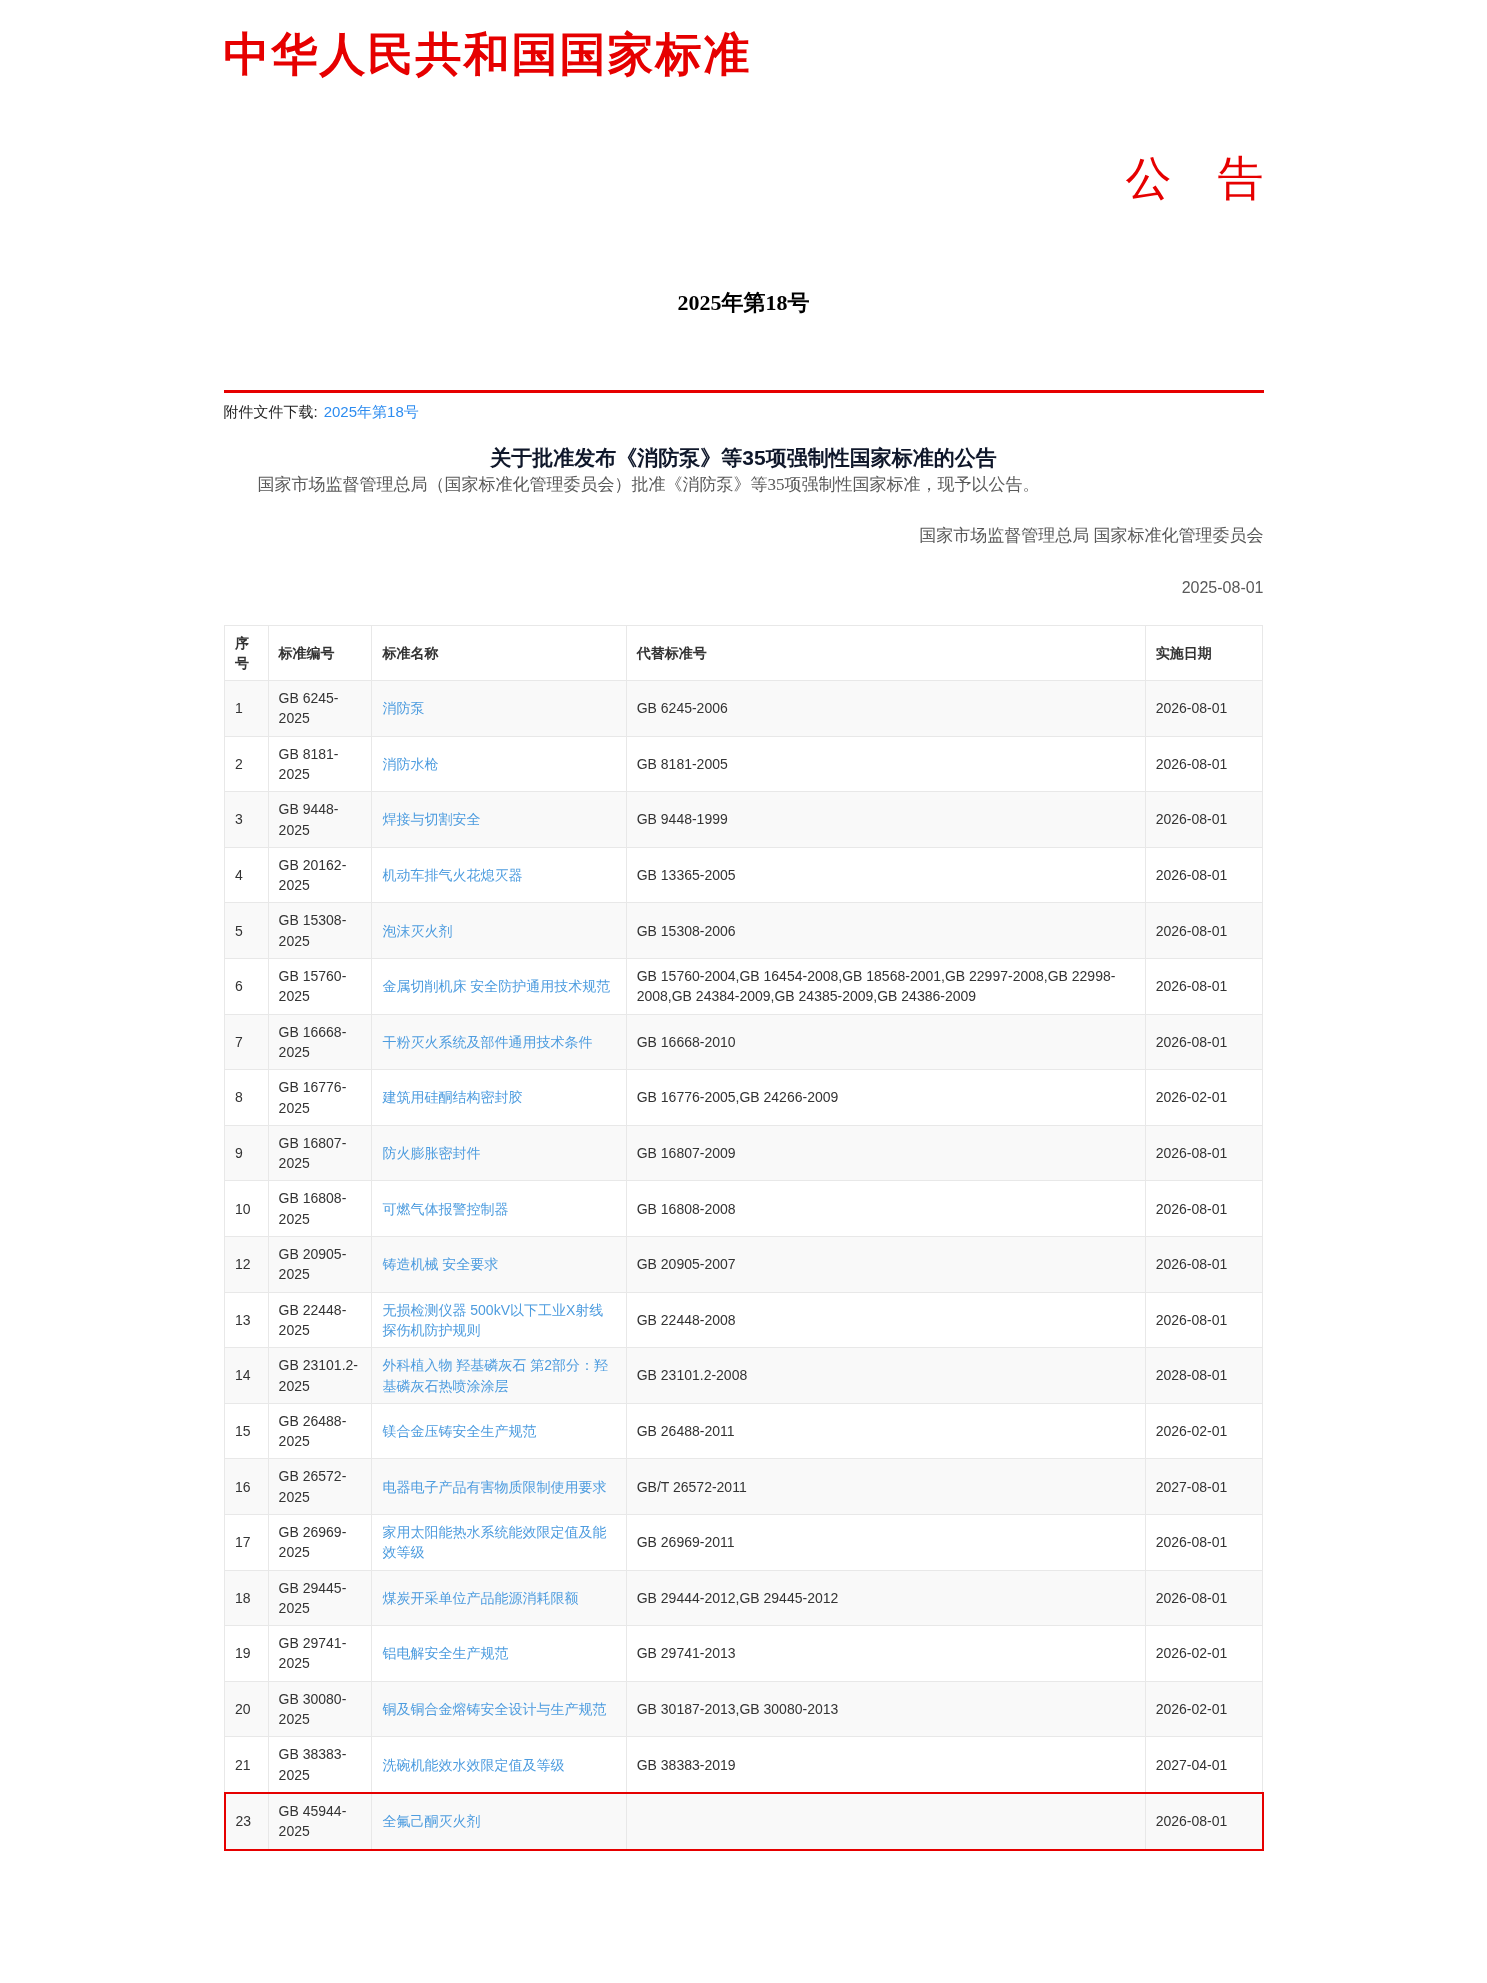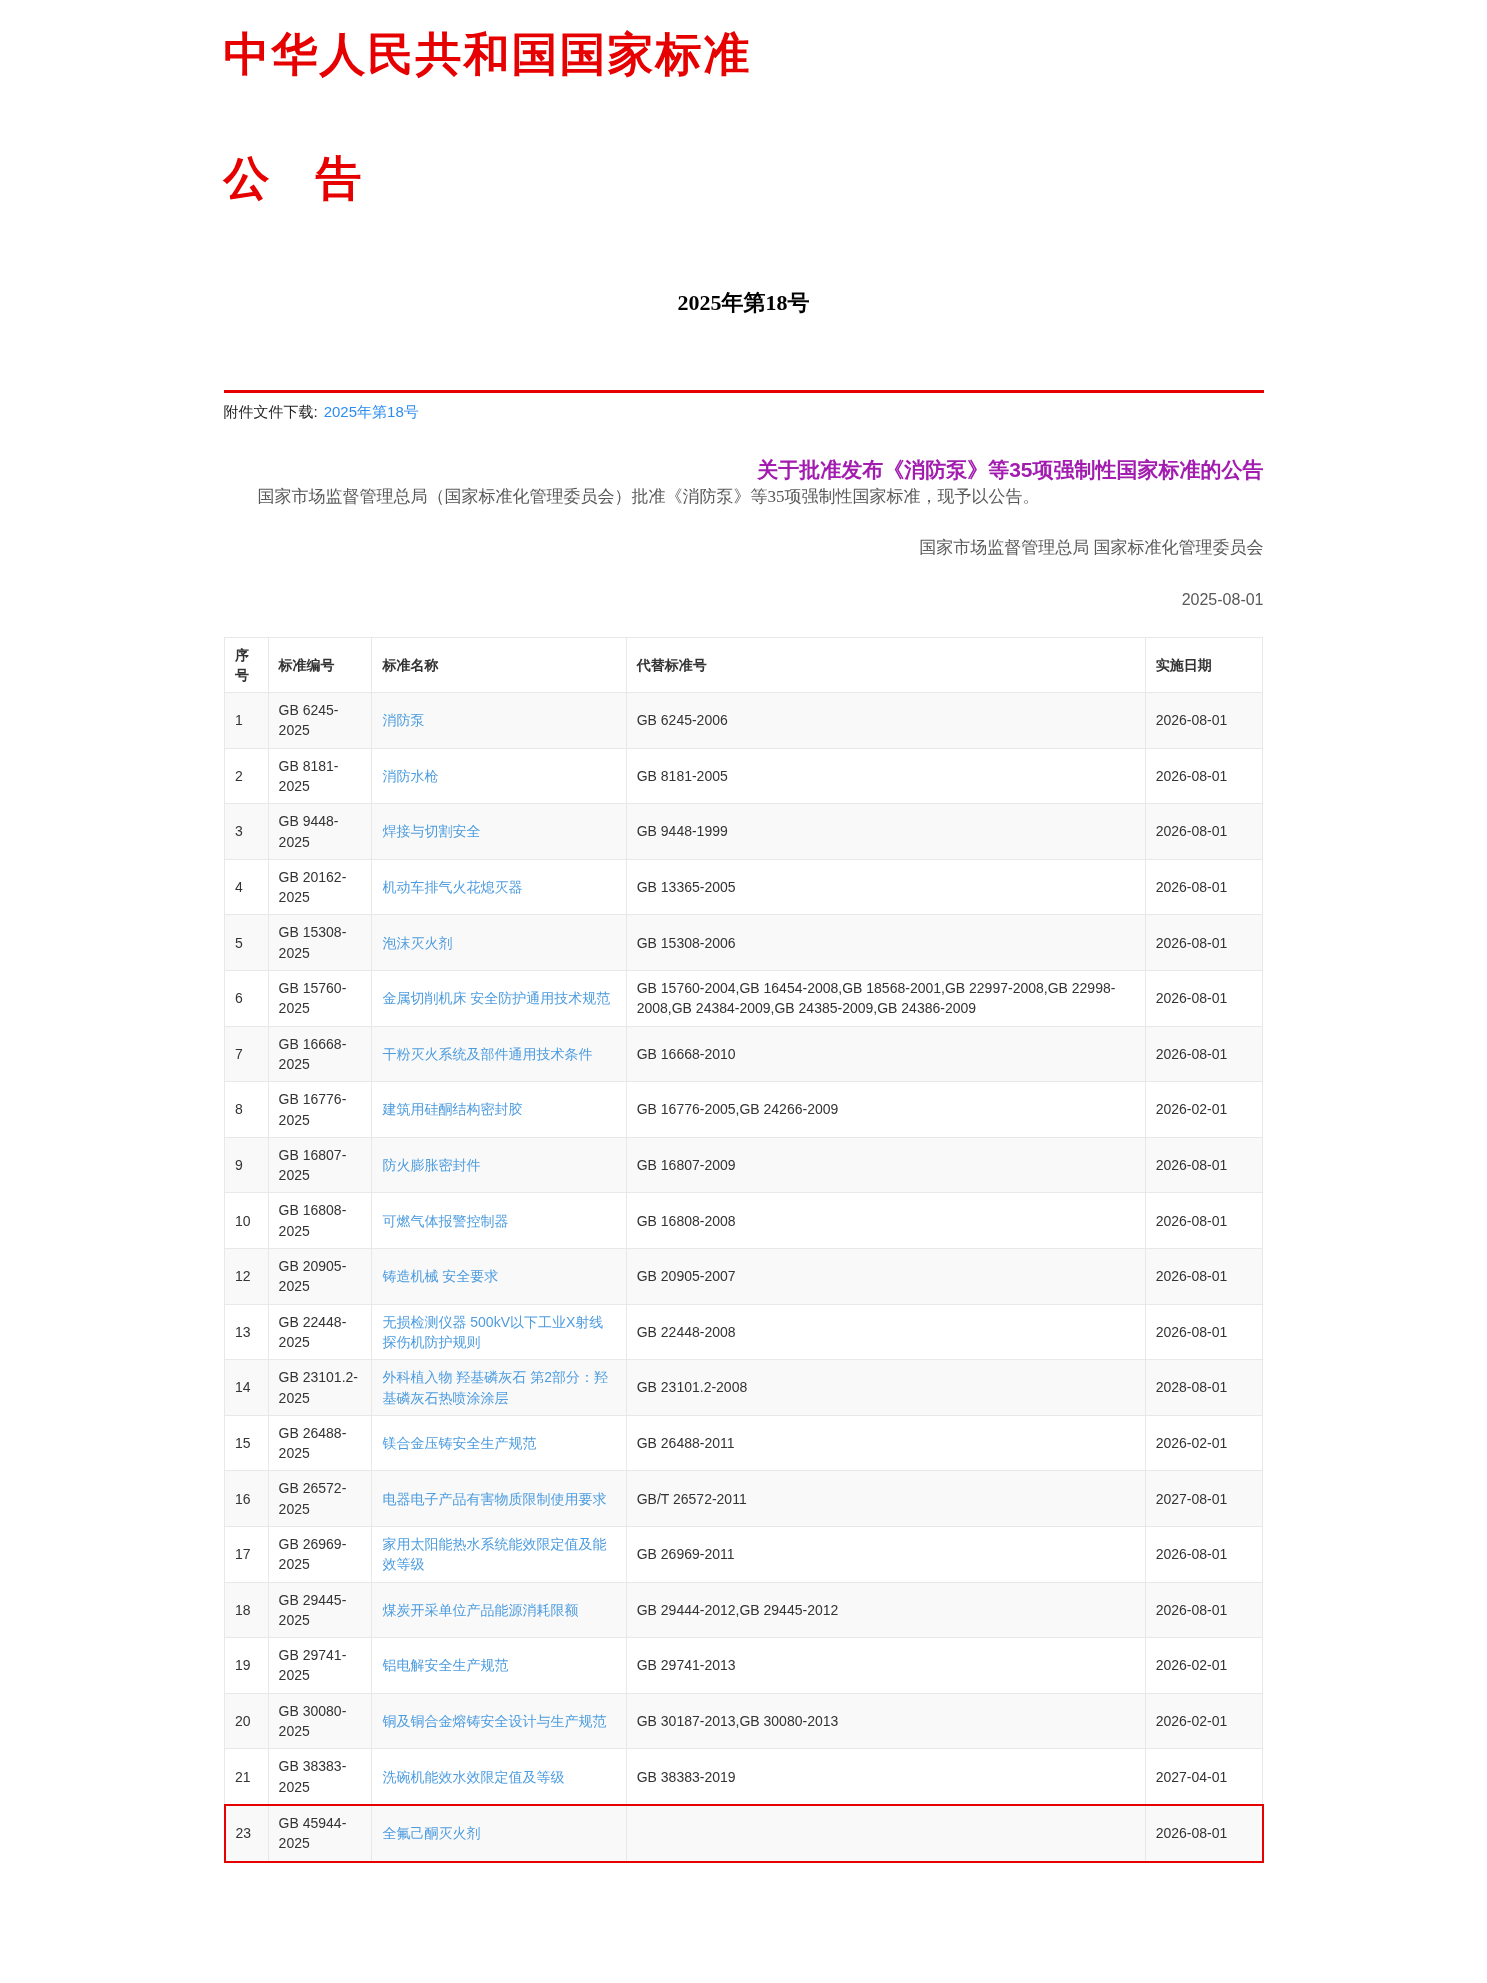--- a/index.html
+++ b/index.html
@@ -28,23 +28,23 @@
     font-family:"Liberation Serif", serif;
     font-size:46px;
     font-weight:bold;
     color:var(--accent-red);
     text-align:left;
     letter-spacing:2px;
   }
   .masthead-subtitle{
     font-family:"Liberation Serif", serif;
     font-size:46px;
-    font-weight:bold;
+    font-weight:normal;
     color:var(--accent-red);
-    text-align:left;
+    text-align:right;
     margin-top:62px;
   }
   .issue-no{
     font-family:"Liberation Serif", serif;
     font-size:22px;
     font-weight:bold;
     color:#000;
     text-align:center;
     margin-top:78px;
   }
@@ -59,23 +59,23 @@
     color:#222;
   }
   .attachment-row a{
     color:var(--link-blue);
     text-decoration:none;
     margin-left:6px;
   }
   .notice-title{
     font-size:21px;
     font-weight:bold;
-    color:#a21caf;
-    text-align:right;
-    margin-top:34px;
+    color:#0f172a;
+    text-align:center;
+    margin-top:22px;
   }
   .notice-body{
     font-family:Liberation Serif, serif;
     font-size:17px;
     color:var(--body-gray);
     text-indent:2em;
     line-height:1.5;
   }
   .signature{
     margin-top:26px;

